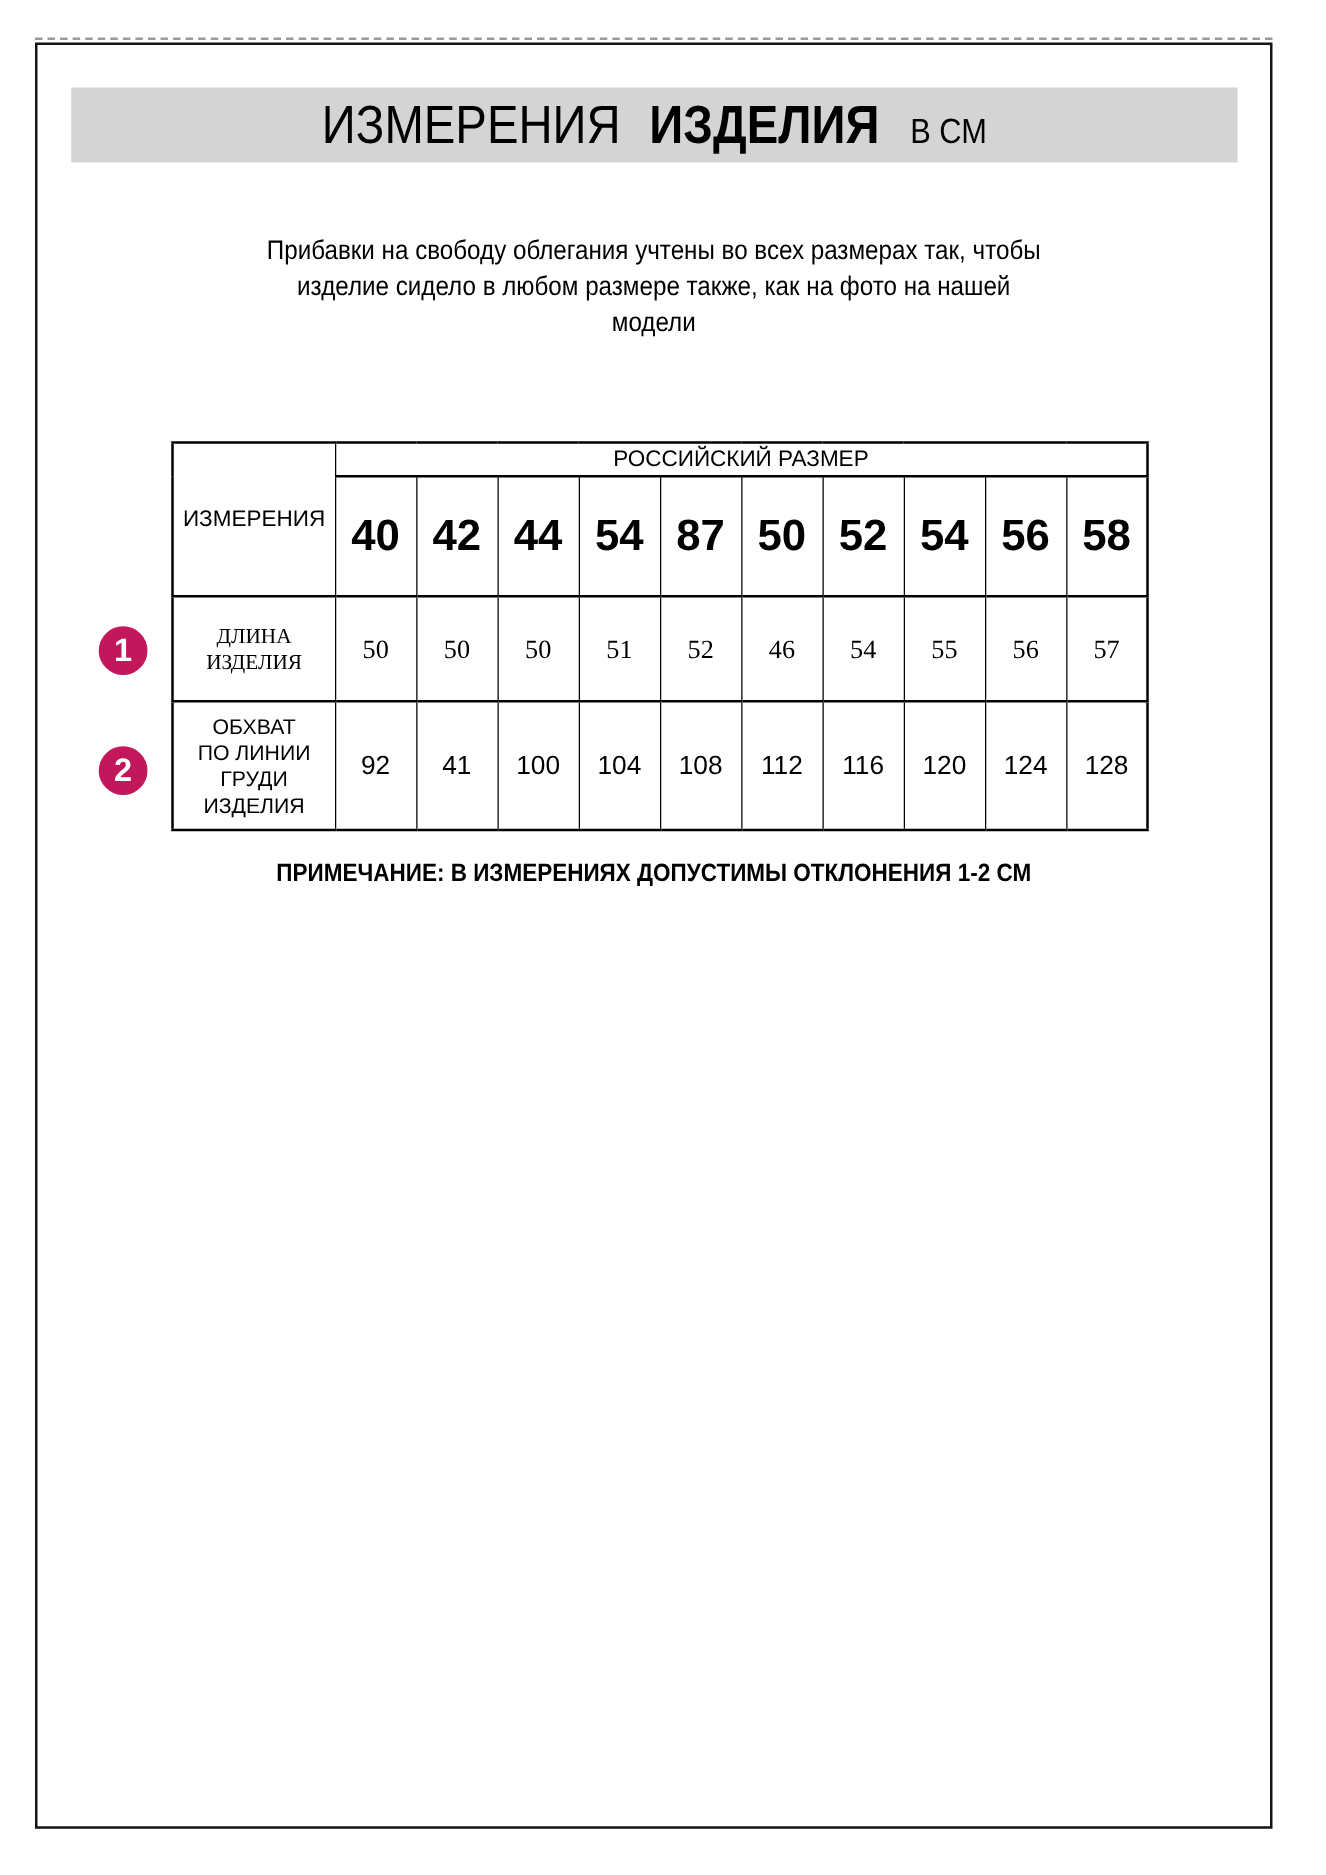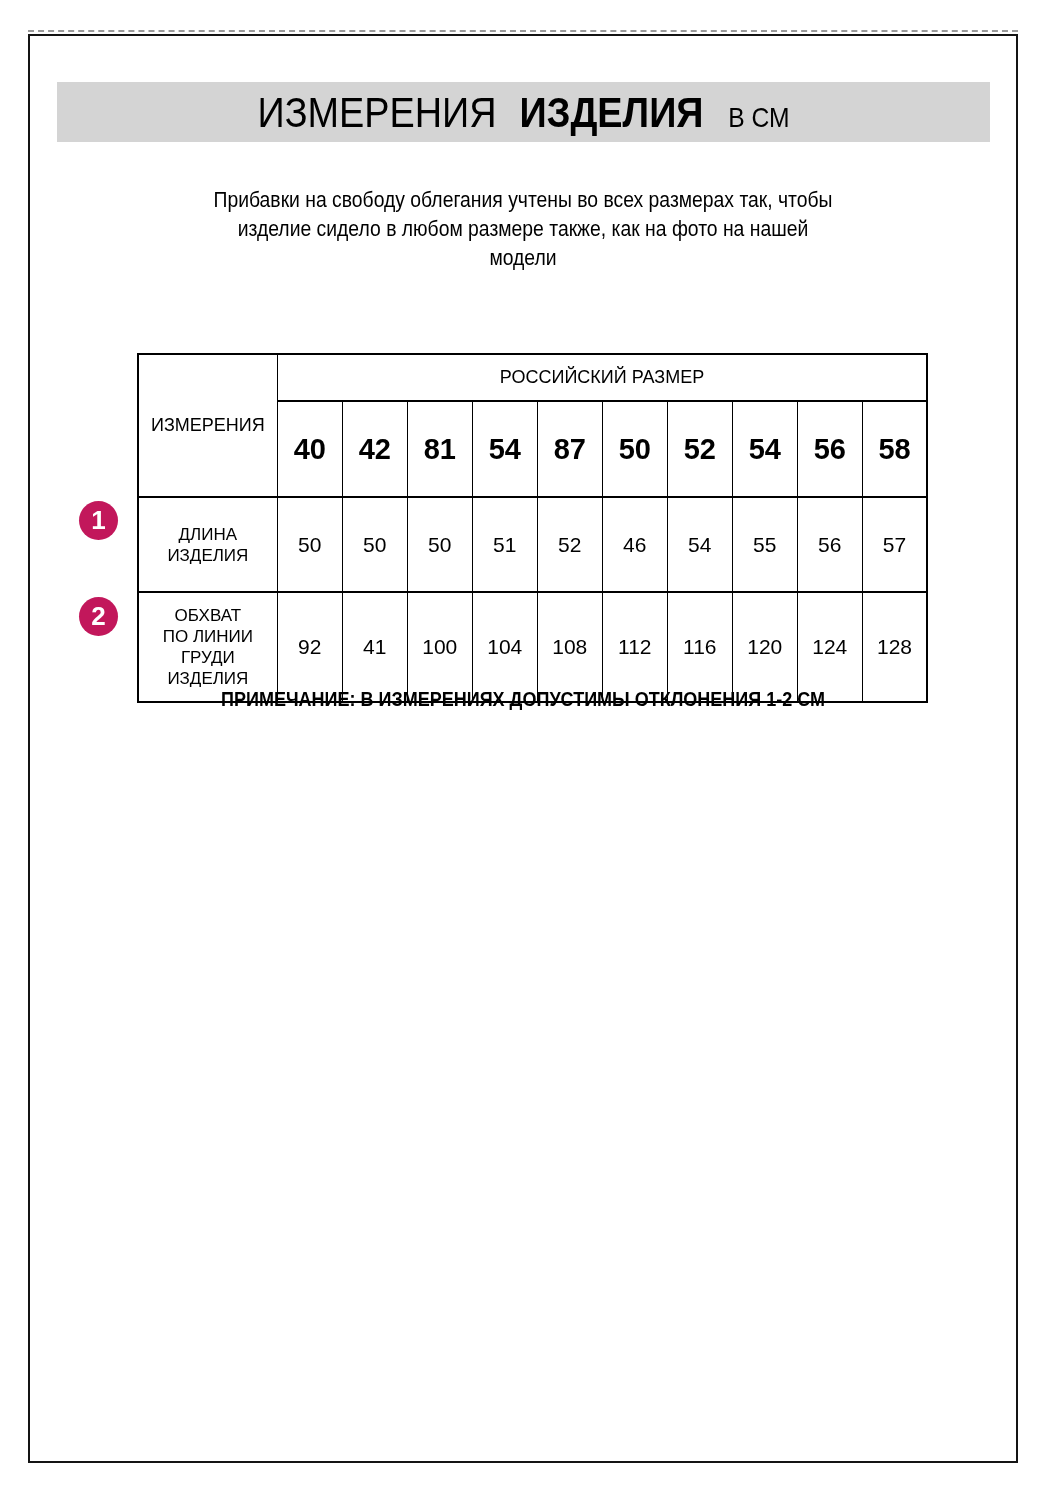--- a/index.html
+++ b/index.html
@@ -20,21 +20,20 @@
     width: 986px; height: 1425px;
     border: 2px solid #141414;
   }
   .title-bar {
     position: absolute; left: 57px; top: 70px;
     width: 933px; height: 60px;
     background: #d4d4d4;
     text-align: center;
     white-space: nowrap;
     line-height: 60px;
-    margin-top: 12px;
   }
   .title-inner { transform: scaleX(0.88); transform-origin: 50% 50%; }
   .title-main  { font-size: 43px; font-weight: 400; letter-spacing: 0px; }
   .title-bold  { font-size: 43px; font-weight: 700; margin-left: 26px; }
   .title-unit  { font-size: 28px; font-weight: 400; margin-left: 28px; }
   .product-code {
     position: absolute; left: 28px; top: 149px; width: 990px;
     text-align: center; font-size: 27px; font-weight: 400;
   }
   .description {
@@ -45,31 +44,31 @@
   .description div { white-space: nowrap; }
   .size-table {
     position: absolute; left: 137px; top: 353px;
     border-collapse: collapse; table-layout: fixed;
     border: 2px solid #000;
   }
   .size-table td {
     border-left: 1px solid #000; border-right: 1px solid #000;
     border-top: 2px solid #000; border-bottom: 2px solid #000;
     text-align: center; vertical-align: middle;
-    padding: 12px; overflow: hidden;
+    padding: 2px; overflow: hidden;
   }
   .col-label { width: 130px; }
   .col-size  { width: 65px; }
   .tr-group  { height: 24px; }
   .tr-sizes  { height: 96px; }
-  .tr-len    { height: 95px; }
+  .tr-len    { height: 84px; font-family: Liberation Serif, serif; }
   .tr-girth  { height: 103px; }
   .cell-corner { font-size: 18px; }
   .cell-group  { font-size: 18px; }
-  .cell-size   { font-size: 29px; font-weight: 700; }
+  .cell-size   { font-size: 35px; font-weight: 700; }
   .cell-val    { font-size: 21px; }
   .cell-rowlabel .lbl {
     display: inline-block; max-width: 96px;
     font-size: 17px; line-height: 21px;
   }
   .badge {
     position: absolute; left: 79px;
     width: 39px; height: 39px; border-radius: 50%;
     background: #c2175b; color: #ffffff;
     font-size: 26px; font-weight: 700;
@@ -120,21 +119,21 @@
         <col class="col-size">
     </colgroup>
     <tbody>
       <tr class="tr-group">
         <td class="cell-corner" rowspan="2">ИЗМЕРЕНИЯ</td>
         <td class="cell-group" colspan="10">РОССИЙСКИЙ РАЗМЕР</td>
       </tr>
       <tr class="tr-sizes">
         <td class="cell-size">40</td>
         <td class="cell-size">42</td>
-        <td class="cell-size">81</td>
+        <td class="cell-size">44</td>
         <td class="cell-size">54</td>
         <td class="cell-size">87</td>
         <td class="cell-size">50</td>
         <td class="cell-size">52</td>
         <td class="cell-size">54</td>
         <td class="cell-size">56</td>
         <td class="cell-size">58</td>
       </tr>
       <tr class="tr-len">
         <td class="cell-rowlabel"><span class="lbl">ДЛИНА ИЗДЕЛИЯ</span></td>

